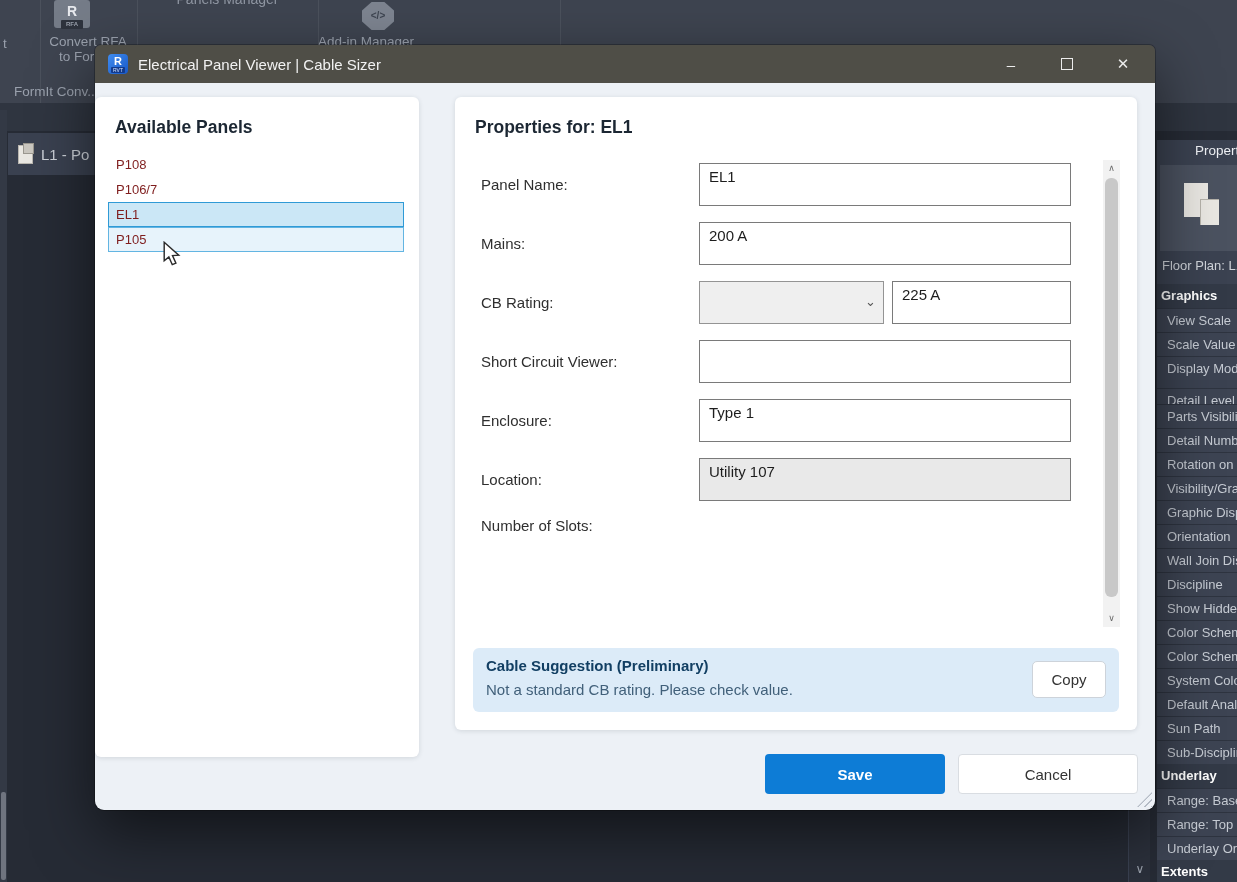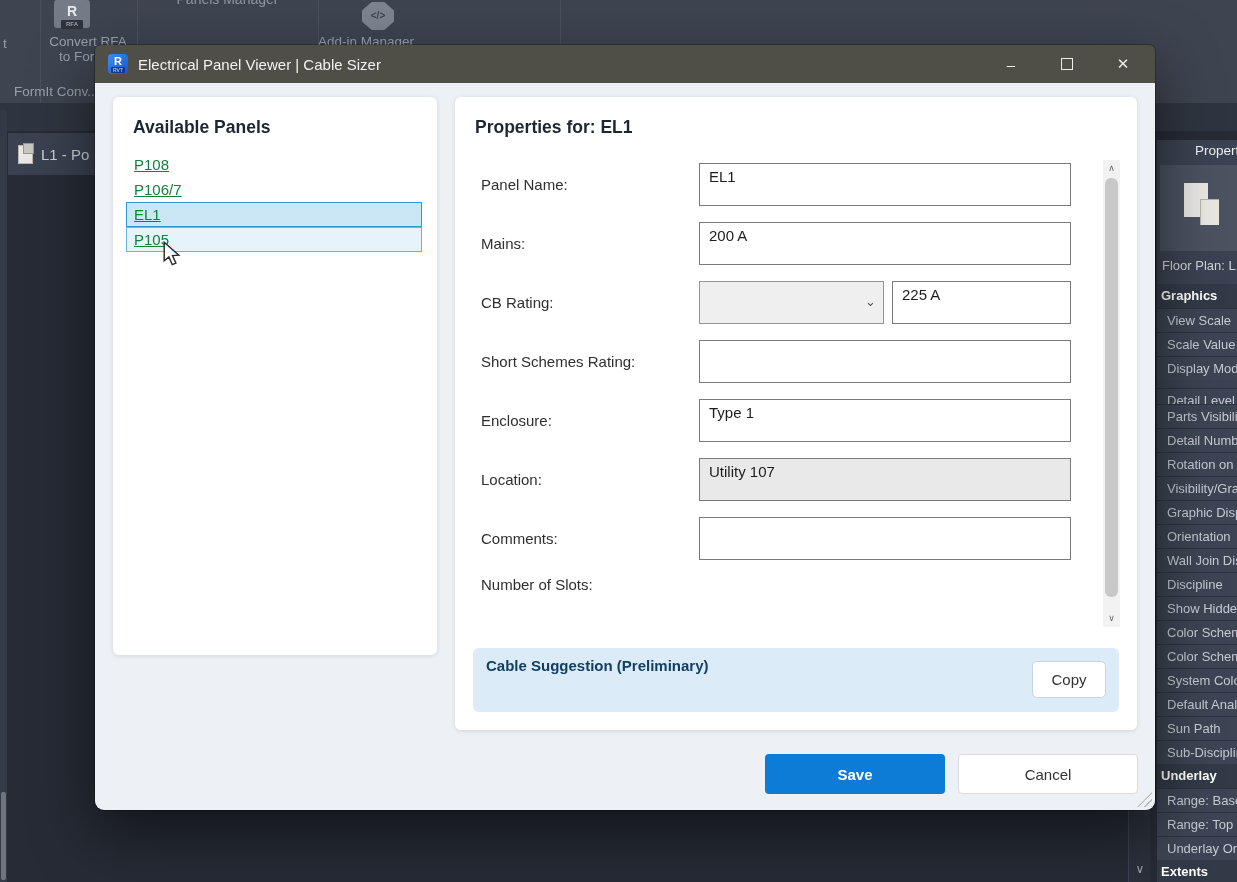--- a/index.html
+++ b/index.html
@@ -46,26 +46,26 @@
   .rvt-ico { width:20px; height:20px; margin-left:13px; border-radius:4px; background:linear-gradient(135deg,#3f8cf0,#1758c8); position:relative; text-align:center; }
   .rvt-ico .r { color:#fff; font-weight:bold; font-size:11px; line-height:15px; display:block; }
   .rvt-ico .rvt { position:absolute; left:3px; right:3px; bottom:1px; height:6px; background:#123a8c; border-radius:1px; color:#cfe0ff; font-size:5px; line-height:6px; }
   .title-text { color:#f2f2f2; font-size:15px; margin-left:10px; flex:1; white-space:nowrap; }
   .winbtns { display:flex; height:38px; margin-right:4px; }
   .winbtn { width:56px; height:38px; display:flex; align-items:center; justify-content:center; color:#ececec; font-size:15px; }
   .max-box { width:12px; height:12px; border:1.4px solid #ececec; display:inline-block; }
   .dbody { position:relative; height:727px; background:#edf1f6; border-radius:0 0 9px 9px; }
 
   .card { position:absolute; background:#fff; border-radius:6px; box-shadow:0 1px 5px rgba(25,35,50,.13); }
-  .card-left { left:18px; top:14px; width:324px; height:558px; }
+  .card-left { left:0; top:14px; width:324px; height:660px; }
   .card-right { left:360px; top:14px; width:682px; height:633px; }
   .card h2 { font-size:17.5px; font-weight:bold; color:#1c2733; padding:20px 0 0 20px; }
 
   .plist { position:absolute; left:13px; top:55px; width:296px; }
-  .pitem { height:25px; line-height:23px; font-size:15px; color:#15803d; padding-left:7px; border:1px solid transparent;text-decoration:underline; }
+  .pitem { height:25px; line-height:23px; font-size:13px; color:#7f1d1d; padding-left:7px; border:1px solid transparent; }
   .pitem.selected { background:#cbe7f6; border:1px solid #2f9ad6; }
   .pitem.hover { background:#e7f3fb; border:1px solid #63b5e2; }
 
   .form { position:absolute; left:0; top:66px; width:682px; }
   .frow { display:flex; margin-bottom:16px; }
   .flabel { width:244px; padding-left:26px; font-size:15px; color:#2f2f2f; align-self:center; }
   .finput { width:372px; height:43px; border:1px solid #7a7a7a; background:#fff; font-family:"Liberation Sans",sans-serif;
     font-size:15px; color:#1d1d1d; padding:3px 9px; resize:none; overflow:hidden; line-height:1.35; border-radius:0; outline:none; }
   .finput.readonly { background:#e9e9e9; }
   .finput.narrow { width:179px; }
@@ -219,48 +219,45 @@
         </div>
         <div class="frow">
           <label class="flabel">CB Rating:</label>
           <div class="combo">
             <span></span>
             <span class="chev">⌄</span>
           </div>
           <textarea class="finput narrow" spellcheck="false" style="">225 A</textarea>
         </div>
         <div class="frow">
-          <label class="flabel">Short Schemes Rating:</label>
+          <label class="flabel">Short Circuit Viewer:</label>
           <textarea class="finput" spellcheck="false" style=""></textarea>
         </div>
         <div class="frow">
           <label class="flabel">Enclosure:</label>
           <textarea class="finput" spellcheck="false" style="">Type 1</textarea>
         </div>
         <div class="frow">
           <label class="flabel">Location:</label>
           <textarea class="finput readonly" readonly="" spellcheck="false" style="">Utility 107</textarea>
-        </div>
-        <div class="frow">
-          <label class="flabel">Comments:</label>
-          <textarea class="finput" spellcheck="false" style=""></textarea>
         </div>
         <div class="frow">
           <label class="flabel">Number of Slots:</label>
         </div>
       </div>
 
       <div class="fscroll">
         <div class="sarrow" style="top:0">∧</div>
         <div class="sthumb"></div>
         <div class="sarrow" style="bottom:0">∨</div>
       </div>
 
       <div class="suggest">
         <div class="sg-title">Cable Suggestion (Preliminary)</div>
+        <div class="sg-msg">Not a standard CB rating. Please check value.</div>
         <button class="copy-btn">Copy</button>
       </div>
     </div>
 
     <button class="save-btn">Save</button>
     <button class="cancel-btn">Cancel</button>
     <div class="grip"></div>
   </div>
 </div>
 

